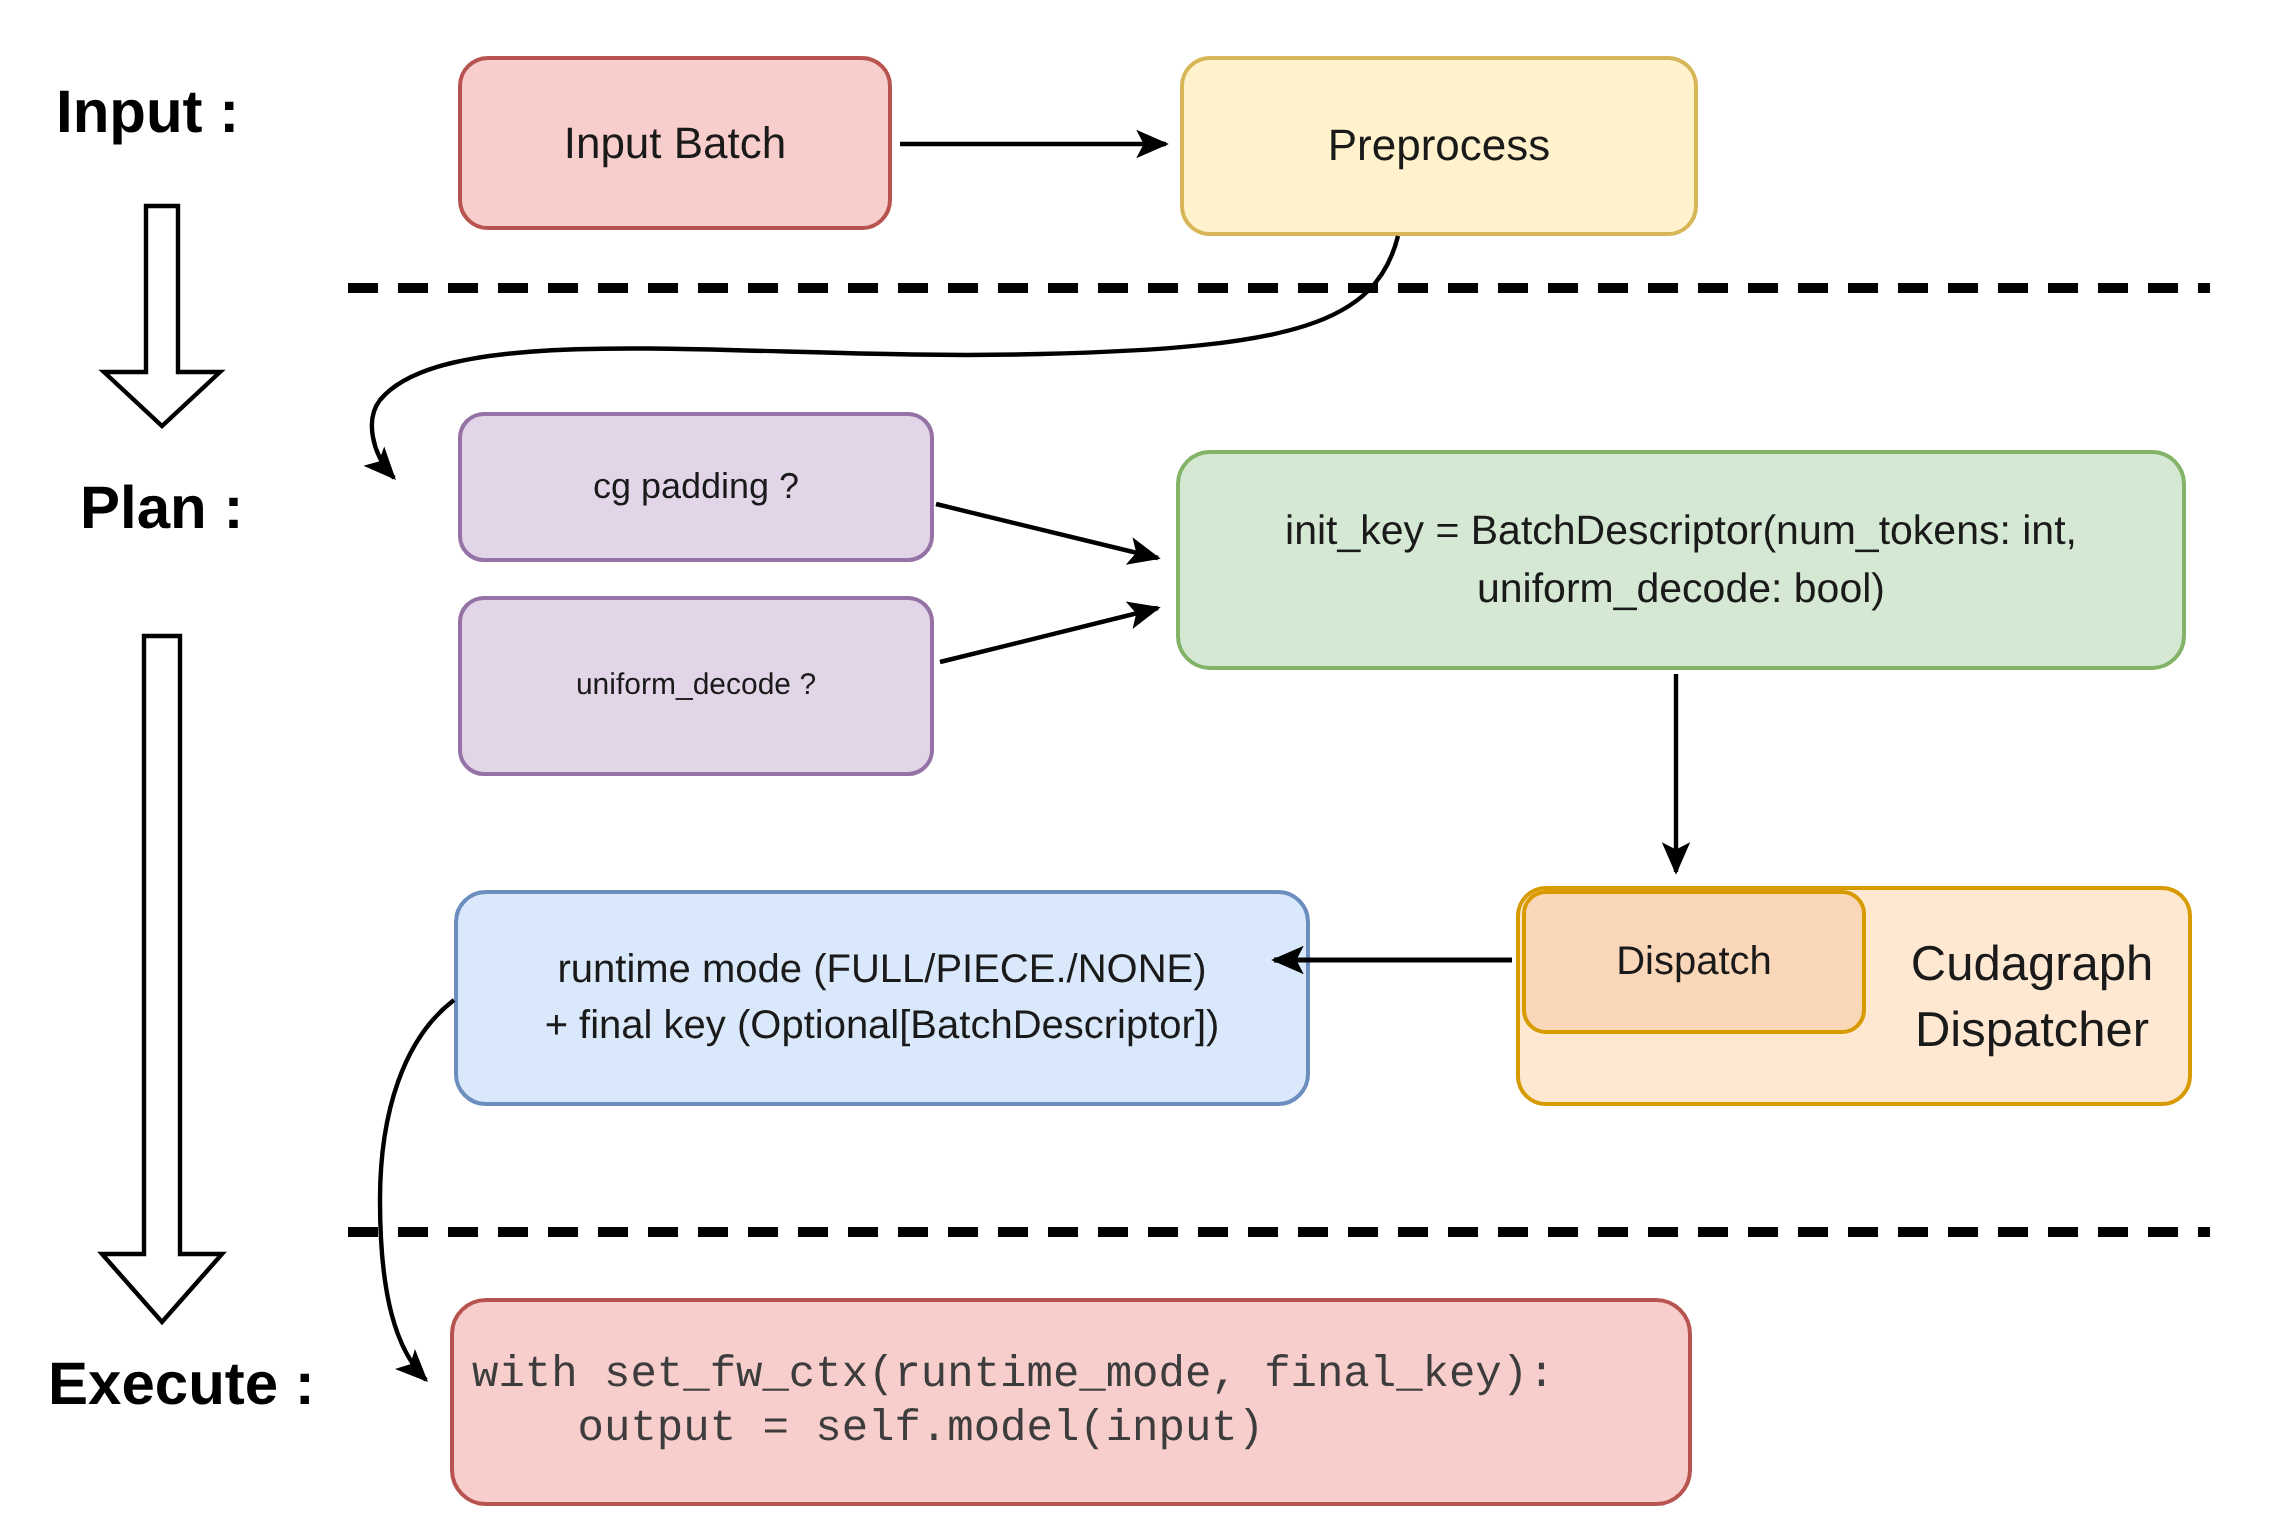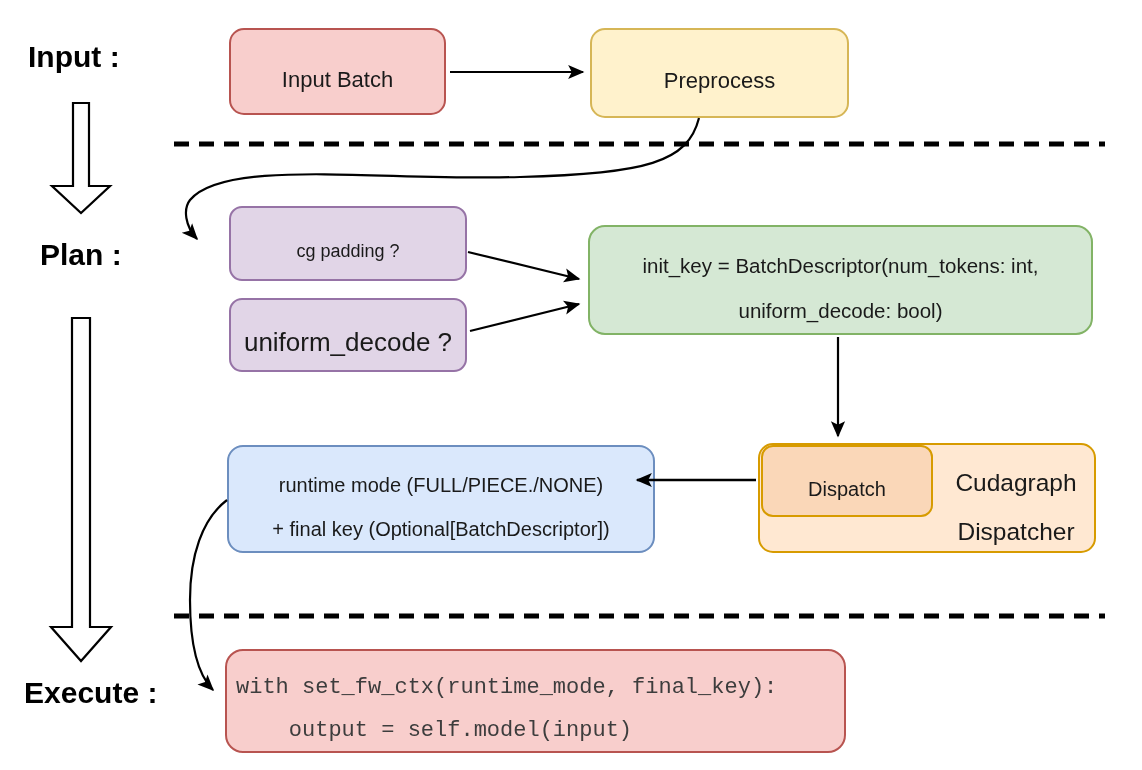--- a/index.html
+++ b/index.html
@@ -7,25 +7,25 @@
     position:relative;width:1142px;height:770px;background:#ffffff;
     font-family:"Liberation Sans", sans-serif;color:#1a1a1a;overflow:hidden;
   }
   .overlay{position:absolute;left:0;top:0;width:1142px;height:770px;pointer-events:none;z-index:3;}
   .stage-label{position:absolute;font-weight:700;font-size:30px;color:#000;z-index:2;white-space:nowrap;}
   .node{
     position:absolute;box-sizing:border-box;border:2px solid #999;border-radius:15px;
     display:flex;flex-direction:column;align-items:center;justify-content:center;
     text-align:center;z-index:2;line-height:1.35;
   }
-  .node span{display:block;margin-top:16px;}
+  .node span{display:block;}
   .n-input-batch   {left:229px;top:28px;width:217px;height:87px;font-size:22px;}
   .n-preprocess    {left:590px;top:28px;width:259px;height:90px;font-size:22px;}
   .n-cg-padding    {left:229px;top:206px;width:238px;height:75px;font-size:18px;border-radius:13px;}
-  .n-uniform-decode{left:229px;top:298px;width:238px;height:74px;font-size:26px;border-radius:13px;}
+  .n-uniform-decode{left:229px;top:298px;width:238px;height:90px;font-size:15px;border-radius:13px;}
   .n-init-key      {left:588px;top:225px;width:505px;height:110px;font-size:20.5px;line-height:29px;border-radius:17px;}
   .n-runtime-mode  {left:227px;top:445px;width:428px;height:108px;font-size:20px;line-height:28px;border-radius:16px;}
   .n-dispatcher    {left:758px;top:443px;width:338px;height:110px;border-radius:15px;}
   .n-dispatch      {left:761px;top:445px;width:172px;height:72px;font-size:20px;border-radius:12px;z-index:3;}
   .n-cudagraph-txt {left:938px;top:466px;width:156px;height:66px;font-size:24.5px;line-height:33px;border:none;background:transparent!important;z-index:4;}
   .n-execute-code  {left:225px;top:649px;width:621px;height:104px;border-radius:18px;
                     align-items:flex-start;padding-left:9px;font-family:"Liberation Mono", monospace;
                     font-size:22px;line-height:27px;color:#3d3d3d;text-align:left;white-space:pre;}
 </style>
 </head>

